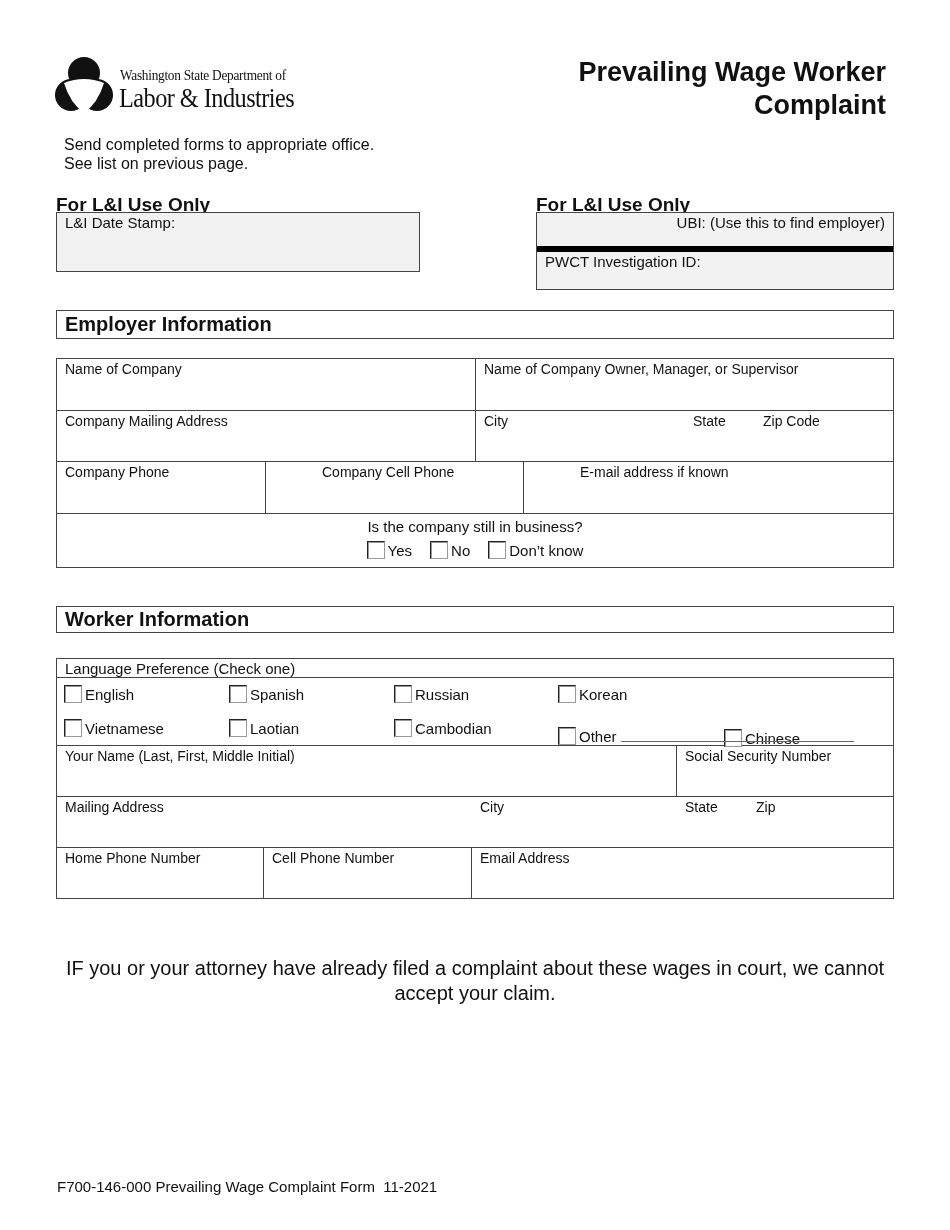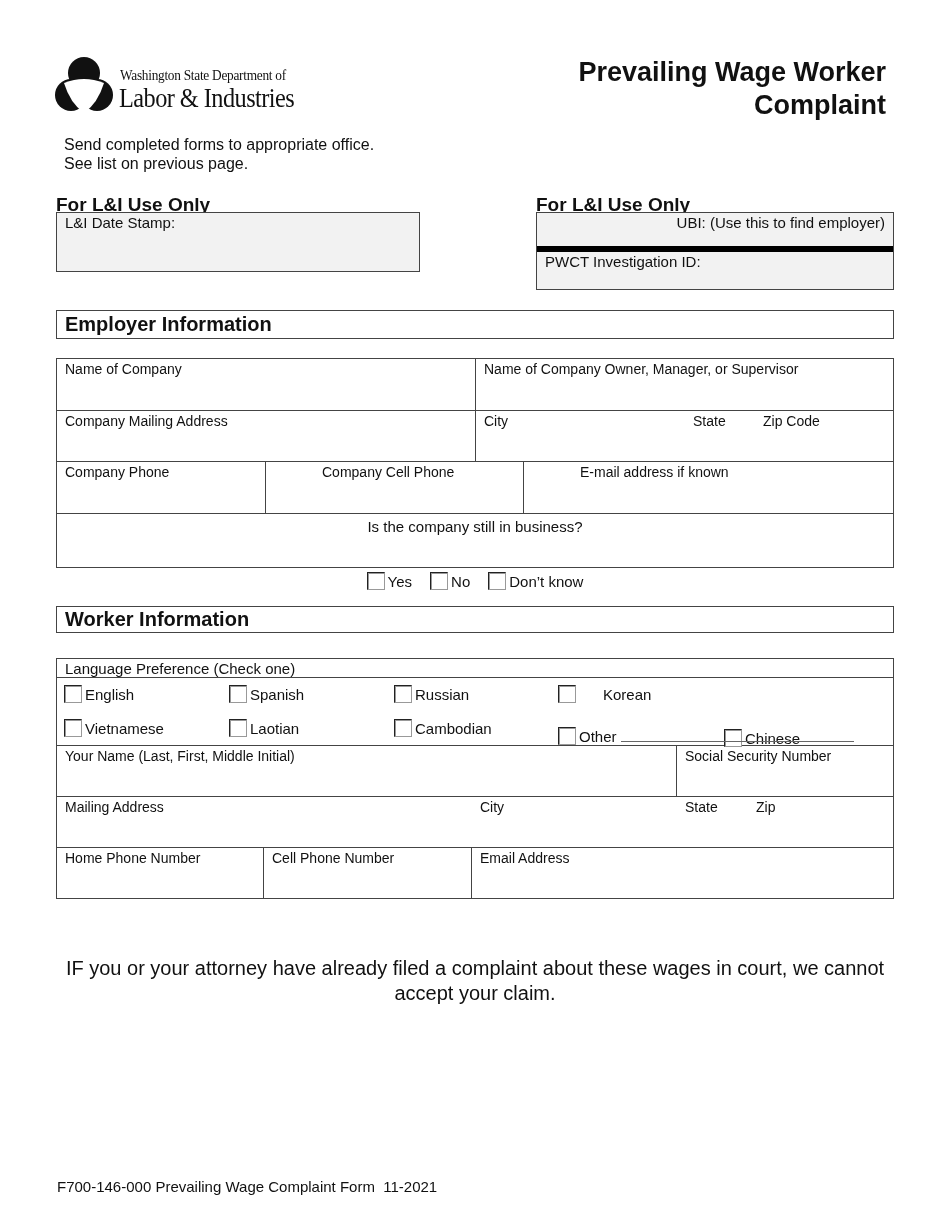--- a/index.html
+++ b/index.html
@@ -92,21 +92,21 @@
       <span class="cell-label">City</span>
       <span class="abs" style="left:217px; top:2px;">State</span>
       <span class="abs" style="left:287px; top:2px;">Zip Code</span>
     </div>
   </div>
   <div class="row" style="height:52px;gap:48px;">
     <div class="cell" style="width:209px;"><span class="cell-label">Company Phone</span></div>
     <div class="cell" style="width:210px;"><span class="cell-label">Company Cell Phone</span></div>
     <div class="cell" style="flex:1;"><span class="cell-label">E-mail address if known</span></div>
   </div>
-  <div class="row" style="height:53px; flex-direction:column; align-items:center; padding-top:4px;gap:31px;">
+  <div class="row" style="height:53px; flex-direction:column; align-items:center; padding-top:4px;">
     <div style="font-size:15px;">Is the company still in business?</div>
     <div style="margin-top:6px; display:flex; gap:18px;">
       <label class="opt">
           <span class="checkbox"></span>
           <span>Yes</span>
         </label>
       <label class="opt">
           <span class="checkbox"></span>
           <span>No</span>
         </label>
@@ -130,21 +130,21 @@
         <span>English</span>
       </label>
     <label class="opt abs" style="left:172px; top:7px;">
         <span class="checkbox"></span>
         <span>Spanish</span>
       </label>
     <label class="opt abs" style="left:337px; top:7px;">
         <span class="checkbox"></span>
         <span>Russian</span>
       </label>
-    <label class="opt abs" style="left:501px; top:7px;gap:24px;">
+    <label class="opt abs" style="left:501px; top:7px;">
         <span class="checkbox"></span>
         <span>Korean</span>
       </label>
     <label class="opt abs" style="left:667px; top:7px;margin-top:44px;">
         <span class="checkbox"></span>
         <span>Chinese</span>
       </label>
 
     <label class="opt abs" style="left:7px; top:41px;">
         <span class="checkbox"></span>

